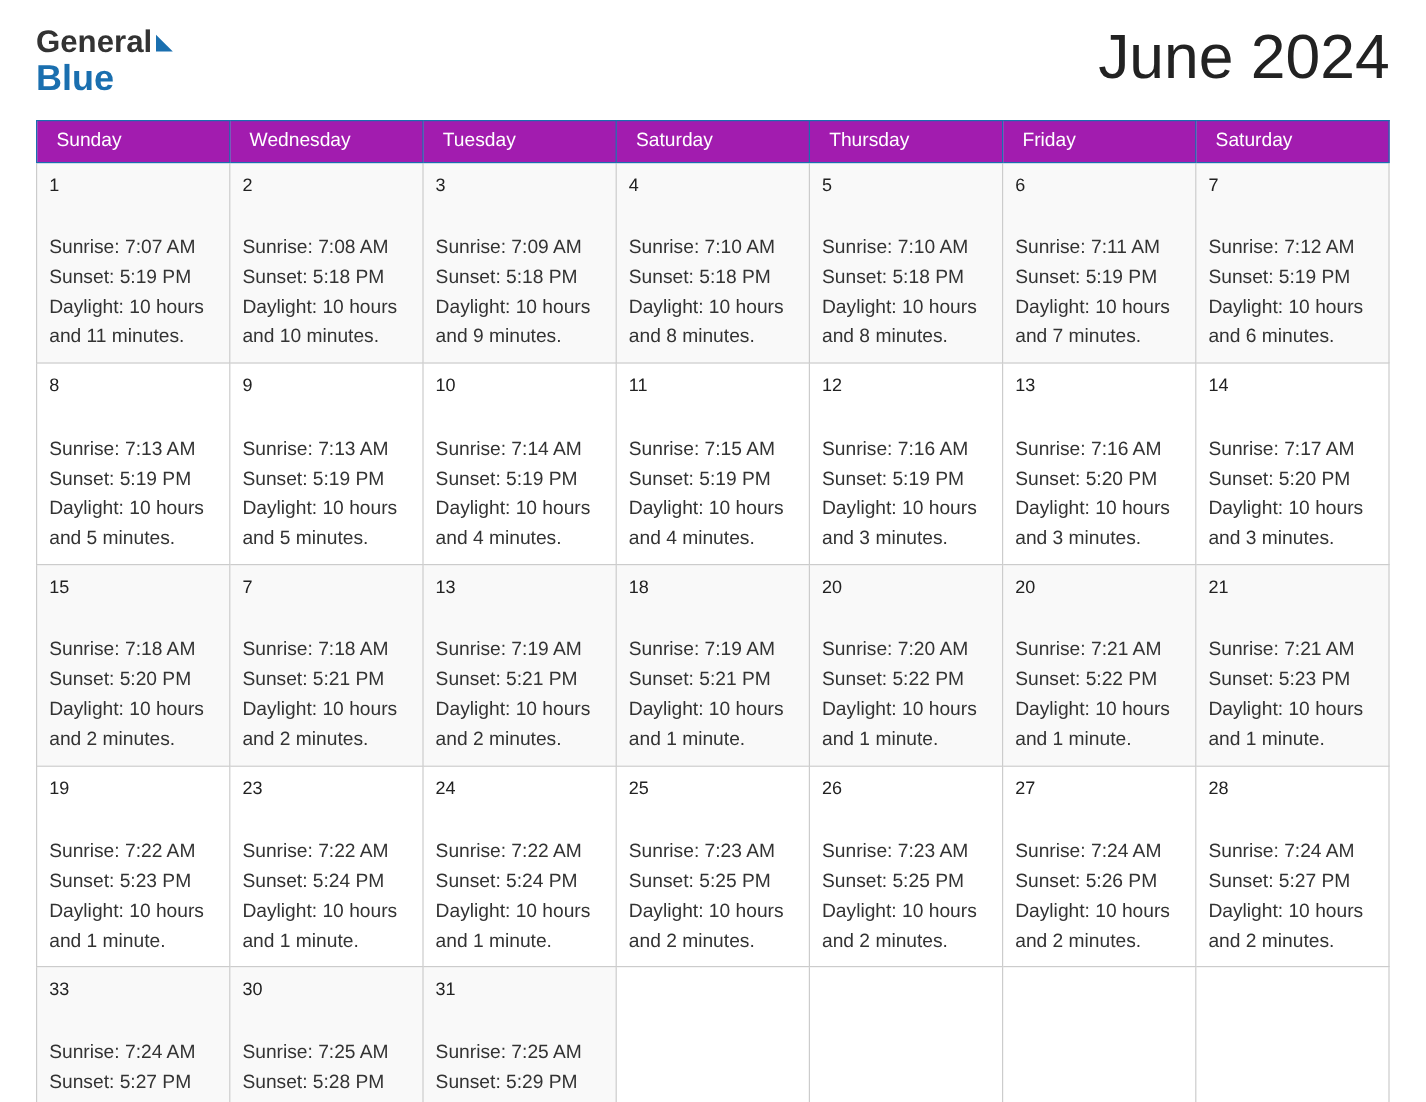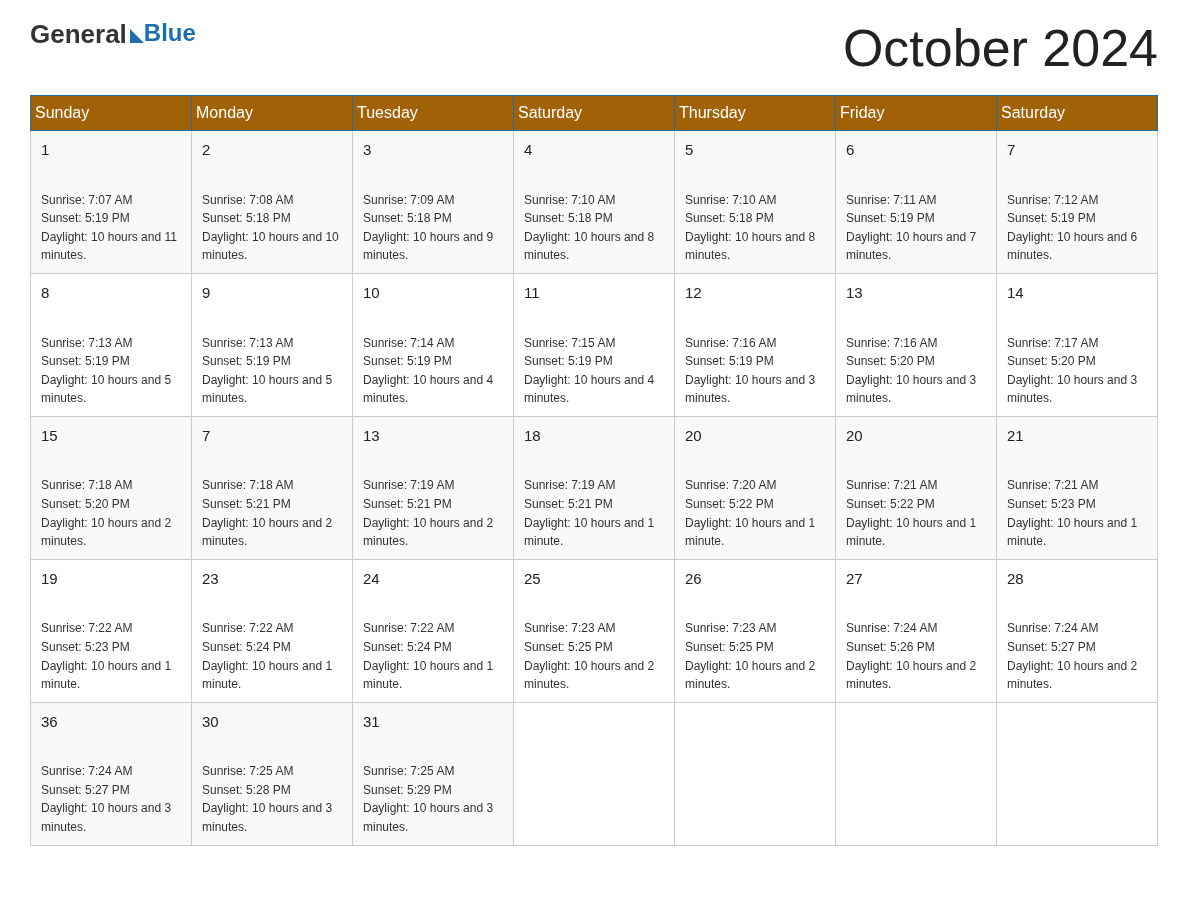--- a/index.html
+++ b/index.html
@@ -11,21 +11,21 @@
       padding: 20px 30px;
     }
     .header {
       display: flex;
       justify-content: space-between;
       align-items: flex-start;
       margin-bottom: 18px;
     }
     .logo {
       display: flex;
-      flex-direction: row;
+      flex-direction: column;
       align-items: flex-start;
       font-size: 22px;
       font-weight: bold;
       line-height: 1.1;
     }
     .logo-general {
       color: #333;
       font-size: 26px;
       font-weight: bold;
     }
@@ -33,21 +33,21 @@
       width: 0;
       height: 0;
       border-left: 14px solid #1a6faf;
       border-top: 14px solid transparent;
       border-bottom: 0px solid transparent;
       margin-left: 3px;
       margin-top: 4px;
     }
     .logo-blue {
       color: #1a6faf;
-      font-size: 24px;
+      font-size: 30px;
       font-weight: bold;
       margin-left: 0;
     }
     .title-block {
       text-align: right;
     }
     .month-title {
       font-size: 52px;
       font-weight: normal;
       color: #222;
@@ -57,45 +57,45 @@
       font-size: 22px;
       color: #444;
       margin-top: 4px;
     }
     table {
       width: 100%;
       border-collapse: collapse;
       table-layout: fixed;
     }
     thead tr th {
-      background-color: #a16207;
+      background-color: #a21caf;
       color: #fff;
       font-size: 16px;
       font-weight: normal;
-      padding: 8px 4px;
+      padding: 8px 16px;
       text-align: left;
       border: 1px solid #1a6faf;
     }
     tbody tr td {
       vertical-align: top;
       padding: 8px 10px;
       font-size: 13px;
       color: #222;
       border: 1px solid #ccc;
       height: 100px;
       line-height: 1.5;
     }
     tbody tr td .day-num {
       font-size: 15px;
       font-weight: normal;
       display: block;
       margin-bottom: 3px;
     }
     tbody tr td .day-detail {
-      font-size: 12px;
+      font-size: 16px;
       color: #333;
       line-height: 1.55;
       margin-top: 29px;
     }
     tbody tr:nth-child(odd) td {
       background-color: #f9f9f9;
     }
     tbody tr:nth-child(even) td {
       background-color: #ffffff;
     }
@@ -112,29 +112,29 @@
 
 <div class="header">
   <div class="logo">
     <div class="logo-row">
       <span class="logo-general">General</span>
       <div class="logo-triangle"></div>
     </div>
     <span class="logo-blue">Blue</span>
   </div>
   <div class="title-block">
-    <div class="month-title">October 2024</div>
+    <div class="month-title">June 2024</div>
   </div>
 </div>
 
 <table>
   <thead>
     <tr>
     <th>Sunday</th>
-        <th>Monday</th>
+        <th>Wednesday</th>
         <th>Tuesday</th>
         <th>Saturday</th>
         <th>Thursday</th>
         <th>Friday</th>
         <th>Saturday</th>
       </tr>
   </thead>
   <tbody id="calendar-body">
   <tr>
         <td>
@@ -251,21 +251,21 @@
           <span class="day-num">27</span>
           <div class="day-detail">Sunrise: 7:24 AM<br>Sunset: 5:26 PM<br>Daylight: 10 hours and 2 minutes.</div>
         </td>
         <td>
           <span class="day-num">28</span>
           <div class="day-detail">Sunrise: 7:24 AM<br>Sunset: 5:27 PM<br>Daylight: 10 hours and 2 minutes.</div>
         </td>
       </tr>
       <tr>
         <td>
-          <span class="day-num">36</span>
+          <span class="day-num">33</span>
           <div class="day-detail">Sunrise: 7:24 AM<br>Sunset: 5:27 PM<br>Daylight: 10 hours and 3 minutes.</div>
         </td>
         <td>
           <span class="day-num">30</span>
           <div class="day-detail">Sunrise: 7:25 AM<br>Sunset: 5:28 PM<br>Daylight: 10 hours and 3 minutes.</div>
         </td>
         <td>
           <span class="day-num">31</span>
           <div class="day-detail">Sunrise: 7:25 AM<br>Sunset: 5:29 PM<br>Daylight: 10 hours and 3 minutes.</div>
         </td>

